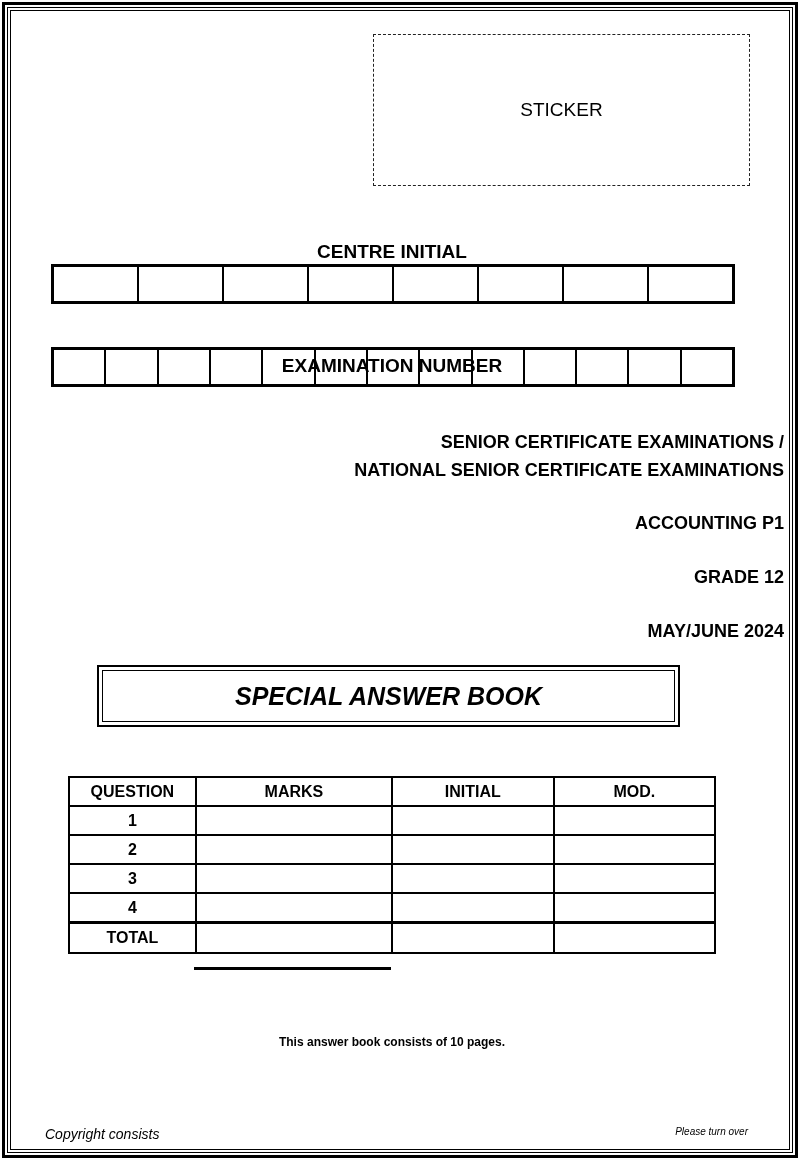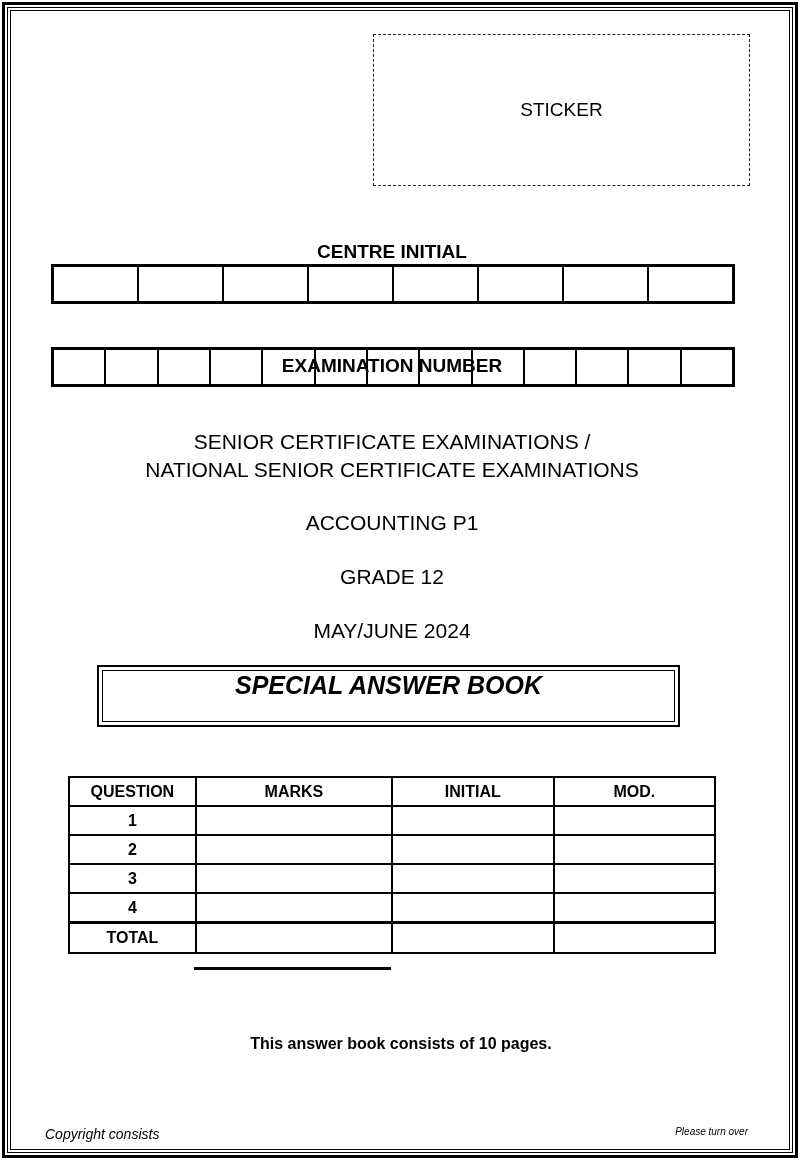--- a/index.html
+++ b/index.html
@@ -17,42 +17,42 @@
              font-size: 19px; }
 
   .label { position: absolute; left: 0; width: 784px; text-align: center;
            font-weight: bold; font-size: 19px; }
 
   .boxrow { position: absolute; left: 51px; width: 678px; height: 34px;
             border: 3px solid #000; display: flex; }
   .boxrow .cell { flex: 1; border-right: 2px solid #000; height: 100%; }
   .boxrow .cell:last-child { border-right: none; }
 
-  .title { position: absolute; left: 0; width: 784px; text-align: center;
-           font-weight: normal; font-size: 21px; line-height: 28px; }
+  .title { position: absolute; left: 0; width: 784px; text-align: right;
+           font-weight: bold; font-size: 18px; line-height: 28px; }
 
   .answer-box { position: absolute; left: 97px; top: 665px; width: 579px; height: 58px;
                 border: 2.5px solid #000; }
   .answer-box .inner { position: absolute; left: 3px; top: 3px; right: 3px; bottom: 3px;
-                       border: 1.5px solid #000; display: flex; 
+                       border: 1.5px solid #000; display: flex; align-items: center;
                        justify-content: center; font-weight: bold; font-style: italic;
                        font-size: 25px; }
 
   table.marks { position: absolute; left: 68px; top: 776px; width: 648px;
                 border-collapse: collapse; }
   table.marks th, table.marks td { border: 2px solid #000; height: 27px; padding: 0;
                 text-align: center; font-weight: bold; font-size: 16px; margin-left: 44px; }
   table.marks tr.total td { height: 28px; border-top: 3px solid #000; }
   .col-q { width: 125px; } .col-m { width: 195px; } .col-i { width: 160px; } .col-mod { width: 160px; }
 
   .dbl-underline { position: absolute; left: 194px; top: 967px; width: 197px; height: 3px;
                    background: #000; }
 
-  .pages { position: absolute; left: 9px; top: 1035px; width: 784px; text-align: center;
-           font-weight: bold; font-size: 16px; }
+  .pages { position: absolute; left: 0; top: 1035px; width: 784px; text-align: center;
+           font-weight: bold; font-size: 12px; }
 
   .footer-left { position: absolute; left: 45px; top: 1126px; font-style: italic; font-size: 14px; }
   .footer-right { position: absolute; right: 52px; top: 1126px; font-style: italic; font-size: 10px; }
 </style>
 </head>
 <body>
 
 <div class="frame-outer"></div>
 <div class="frame-mid"></div>
 <div class="frame-inner"></div>

